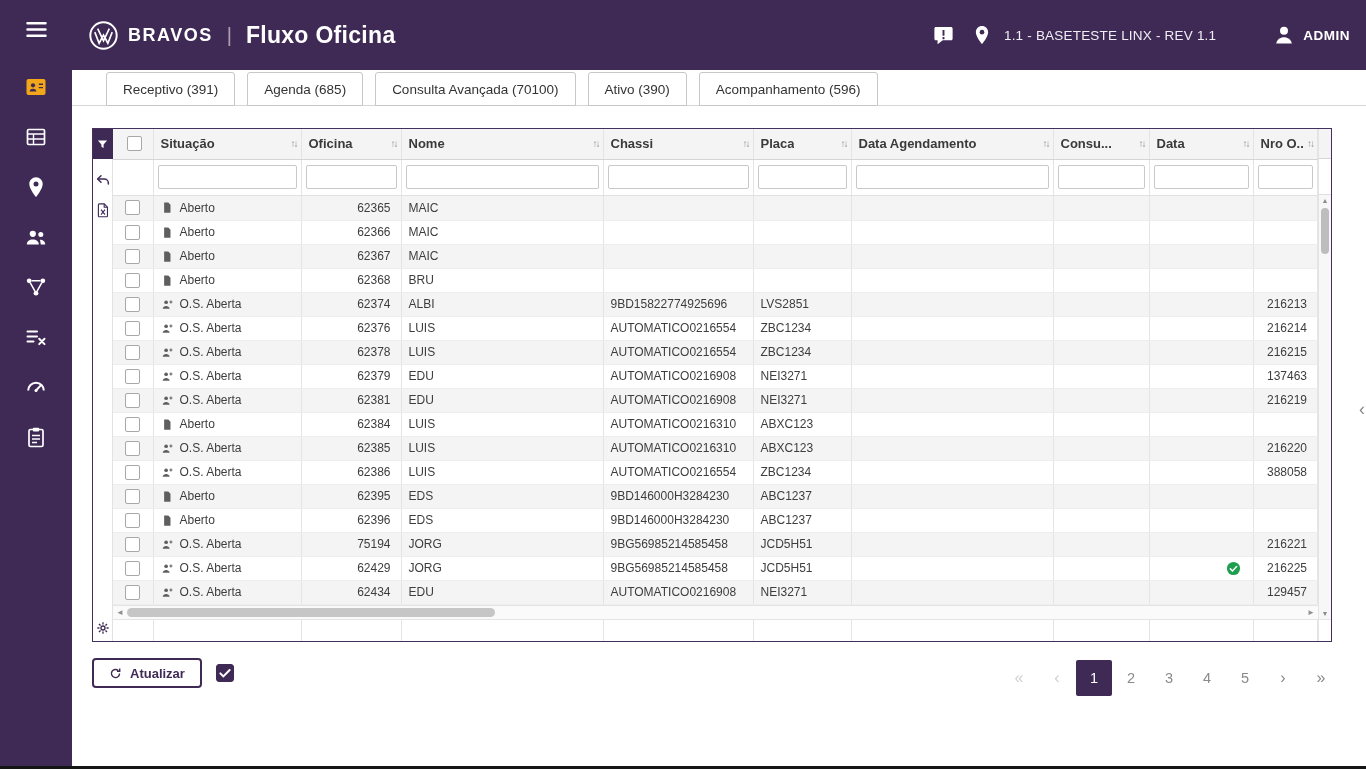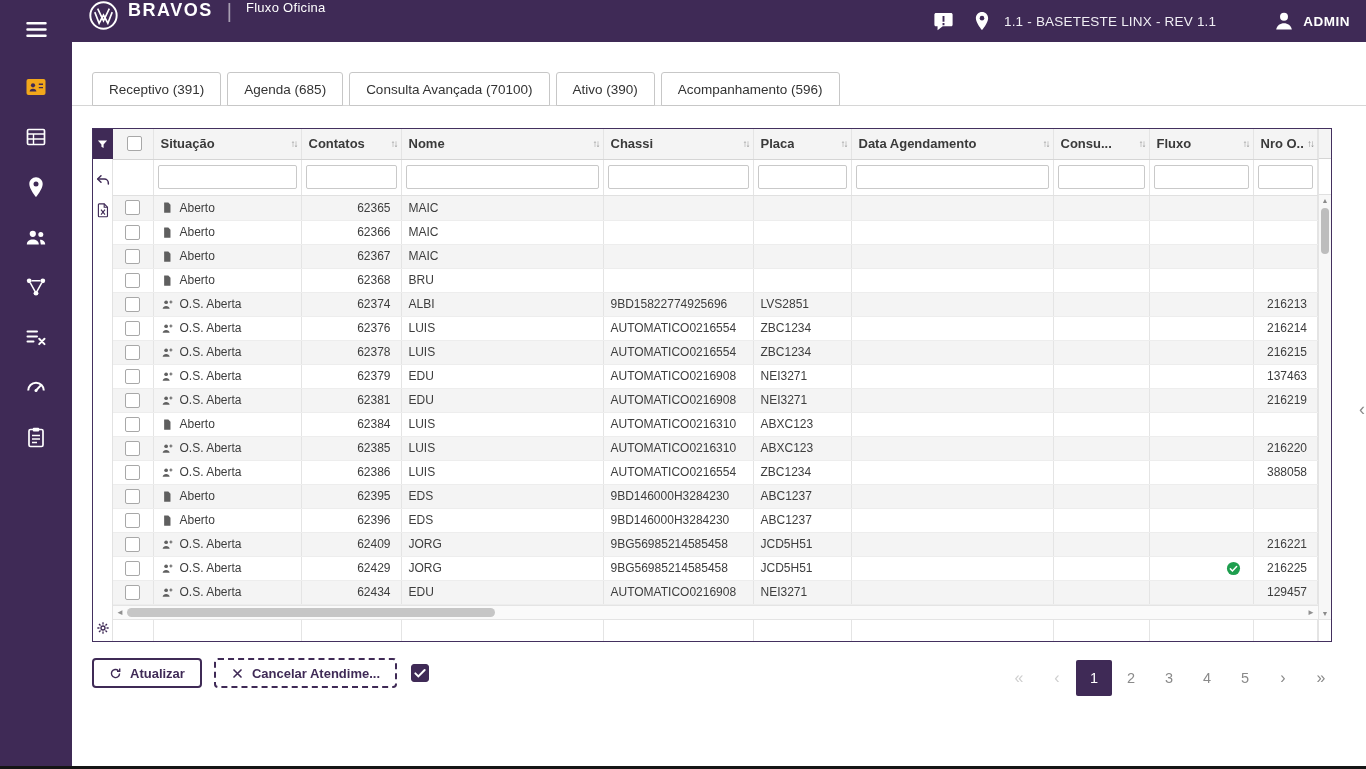--- a/index.html
+++ b/index.html
@@ -16,36 +16,36 @@
 
   
   .sidebar{position:absolute;left:0;top:0;width:72px;height:100%;background:var(--purple);z-index:6;display:flex;flex-direction:column;align-items:center}
   .menu-slot{height:58px;display:flex;align-items:center;justify-content:center;width:100%}
   .side-btn{background:none;border:none;cursor:pointer;color:#fff;width:40px;height:28px;display:flex;align-items:center;justify-content:center}
   .side-btn .icon{width:24px;height:24px}
   .menu-slot .side-btn .icon{width:27px;height:27px}
   .side-nav{margin-top:15px;display:flex;flex-direction:column;gap:22px;align-items:center}
 
   
-  .topbar{position:absolute;left:0;top:0;right:0;height:42px;background:var(--purple);color:#fff;display:flex;z-index:5;padding-left:88px}
+  .topbar{position:absolute;left:0;top:0;right:0;height:70px;background:var(--purple);color:#fff;display:flex;align-items:center;z-index:5;padding-left:88px}
   .vw-logo{width:31px;height:31px;color:#fff}
   .brand{font-size:18px;font-weight:700;letter-spacing:1.5px;margin-left:9px}
   .brand-sep{font-size:20px;font-weight:300;opacity:.55;margin:0 14px}
-  .app-title{font-size:13px;font-weight:400;letter-spacing:.3px}
+  .app-title{font-size:23px;font-weight:700;letter-spacing:.3px}
   .topbar-right{margin-left:auto;display:flex;align-items:center;padding-right:16px}
   .top-ic{width:23px;height:23px;color:#fff;background:none;border:none;cursor:pointer;padding:0}
   .env-text{font-size:13.5px;color:#f0eef4;margin:0 56px 0 10px;letter-spacing:.2px}
   .user-wrap{display:flex;align-items:center;gap:7px}
   .user-name{font-size:13.5px;font-weight:700;letter-spacing:.5px}
 
   
   .main{position:absolute;left:72px;top:58px;right:0;bottom:0;background:#fff}
 
   
-  .tabs{display:flex;gap:6px;padding:14px 0 0 20px;border-bottom:1px solid #d6d6d6}
+  .tabs{display:flex;gap:12px;padding:14px 0 0 34px;border-bottom:1px solid #d6d6d6}
   .tab{height:34px;padding:0 16px;font-size:13.5px;color:#333;background:#fff;border:1px solid #c7c7c7;border-radius:3px 3px 0 0;margin-bottom:-1px;cursor:pointer;font-family:inherit;white-space:nowrap}
   .tab.active{background:var(--purple);border-color:var(--purple);color:#fff;font-weight:400}
 
   
   .table-wrap{position:relative;margin:22px 0 0 20px;width:1240px;border:1px solid var(--purple-border);display:flex;background:#fff}
   .strip{width:20px;background:#fff;border-right:1px solid #e2e2e2;display:flex;flex-direction:column;align-items:center;flex:none}
   .strip-filter{width:20px;height:30px;background:var(--purple);border:none;cursor:pointer;display:flex;align-items:center;justify-content:center;color:#fff;flex:none}
   .strip-filter .icon{width:13px;height:13px}
   .strip-btn{width:18px;height:18px;background:none;border:none;cursor:pointer;color:var(--purple);margin-top:12px;display:flex;align-items:center;justify-content:center}
   .strip-btn .icon{width:16px;height:16px}
@@ -298,21 +298,21 @@
                 <div class="cb"></div>
               </th>
               <th>
                 <div class="th-inner">
                   <span class="th-label">Situação</span>
                   <span class="sort">↑↓</span>
                 </div>
               </th>
               <th>
                 <div class="th-inner">
-                  <span class="th-label">Contatos</span>
+                  <span class="th-label">Oficina</span>
                   <span class="sort">↑↓</span>
                 </div>
               </th>
               <th>
                 <div class="th-inner">
                   <span class="th-label">Nome</span>
                   <span class="sort">↑↓</span>
                 </div>
               </th>
               <th>
@@ -334,21 +334,21 @@
                 </div>
               </th>
               <th>
                 <div class="th-inner">
                   <span class="th-label">Consu...</span>
                   <span class="sort">↑↓</span>
                 </div>
               </th>
               <th>
                 <div class="th-inner">
-                  <span class="th-label">Fluxo</span>
+                  <span class="th-label">Data</span>
                   <span class="sort">↑↓</span>
                 </div>
               </th>
               <th>
                 <div class="th-inner">
                   <span class="th-label">Nro O...</span>
                   <span class="sort">↑↓</span>
                 </div>
               </th>
             </tr>
@@ -741,21 +741,21 @@
                   <span class="icon ">
                     <svg viewBox="0 0 24 24">
                       <circle cx="9.5" cy="7.8" r="3.4" fill="currentColor"></circle>
                       <path d="M3 20c.7-3.7 3.2-5.4 6.5-5.4s5.8 1.7 6.5 5.4z" fill="currentColor"></path>
                       <path d="M18.3 4.5v5.6M15.5 7.3h5.6" stroke="currentColor" stroke-width="2" fill="none"></path>
                     </svg>
                   </span>
                   <span>O.S. Aberta</span>
                 </div>
               </td>
-    <td class="num">62409</td>
+    <td class="num">75194</td>
     <td>JORG</td>
     <td>9BG56985214585458</td>
     <td>JCD5H51</td>
     <td></td>
     <td></td>
     <td class="conf-cell"></td>
     <td class="num">216221</td>
   </tr>
   <tr>
     <td>
@@ -864,28 +864,20 @@
   <div class="controls">
     <button class="btn">
       <span class="icon">
           <svg viewBox="0 0 24 24">
             <path d="M19.5 12a7.5 7.5 0 1 1-2.2-5.3" fill="none" stroke="currentColor" stroke-width="2.6"></path>
             <path d="M19.8 2.8v5h-5" fill="none" stroke="currentColor" stroke-width="2.6"></path>
           </svg>
         </span>
       <span>Atualizar</span>
     </button>
-    <button class="btn btn-cancel">
-      <span class="icon">
-          <svg viewBox="0 0 24 24">
-            <path d="M5.5 5.5l13 13M18.5 5.5l-13 13" stroke="currentColor" stroke-width="3" stroke-linecap="round" fill="none"></path>
-          </svg>
-        </span>
-      <span>Cancelar Atendime...</span>
-    </button>
     <div class="chk"><span class="icon">
           <svg viewBox="0 0 24 24">
             <path d="M5 12.5l4.5 4.5L19 7.5" stroke="#fff" stroke-width="3" fill="none" stroke-linecap="round"></path>
           </svg>
         </span></div>
     <div class="pagination" id="pagination">
         <button class="pg nav disabled">«</button>
         <button class="pg nav disabled">‹</button>
         <button class="pg current">1</button>
         <button class="pg ">2</button>

